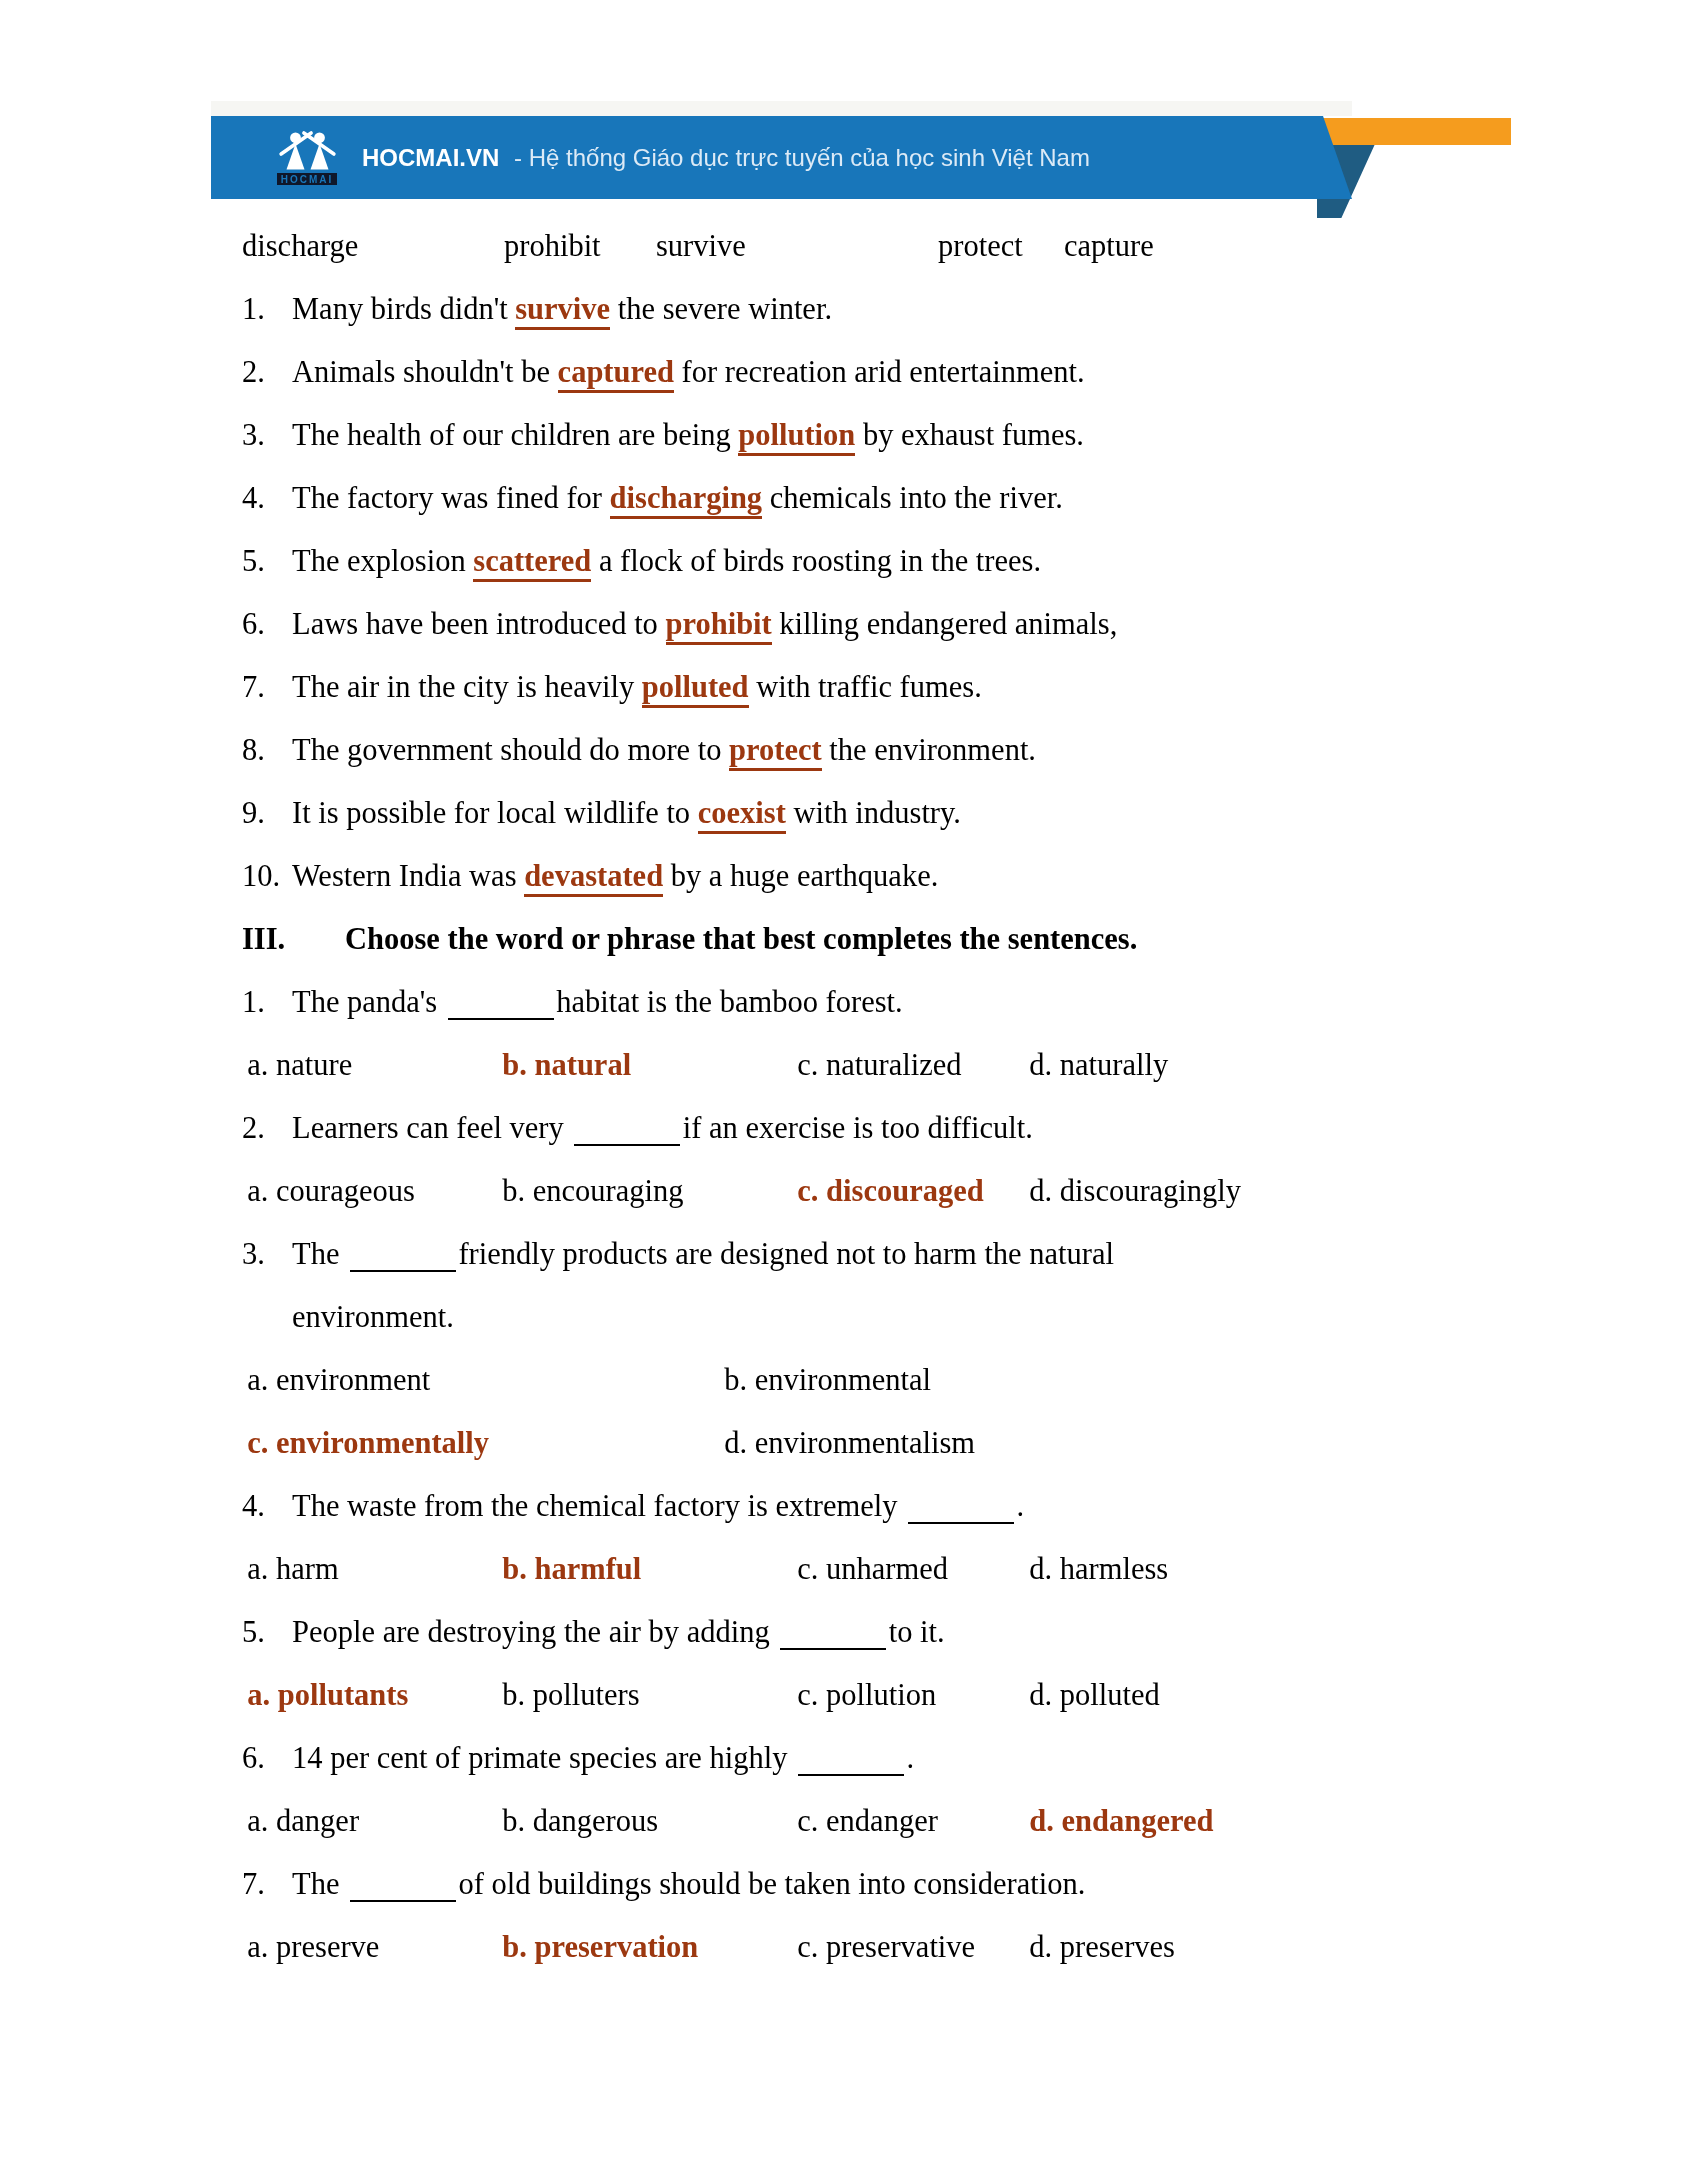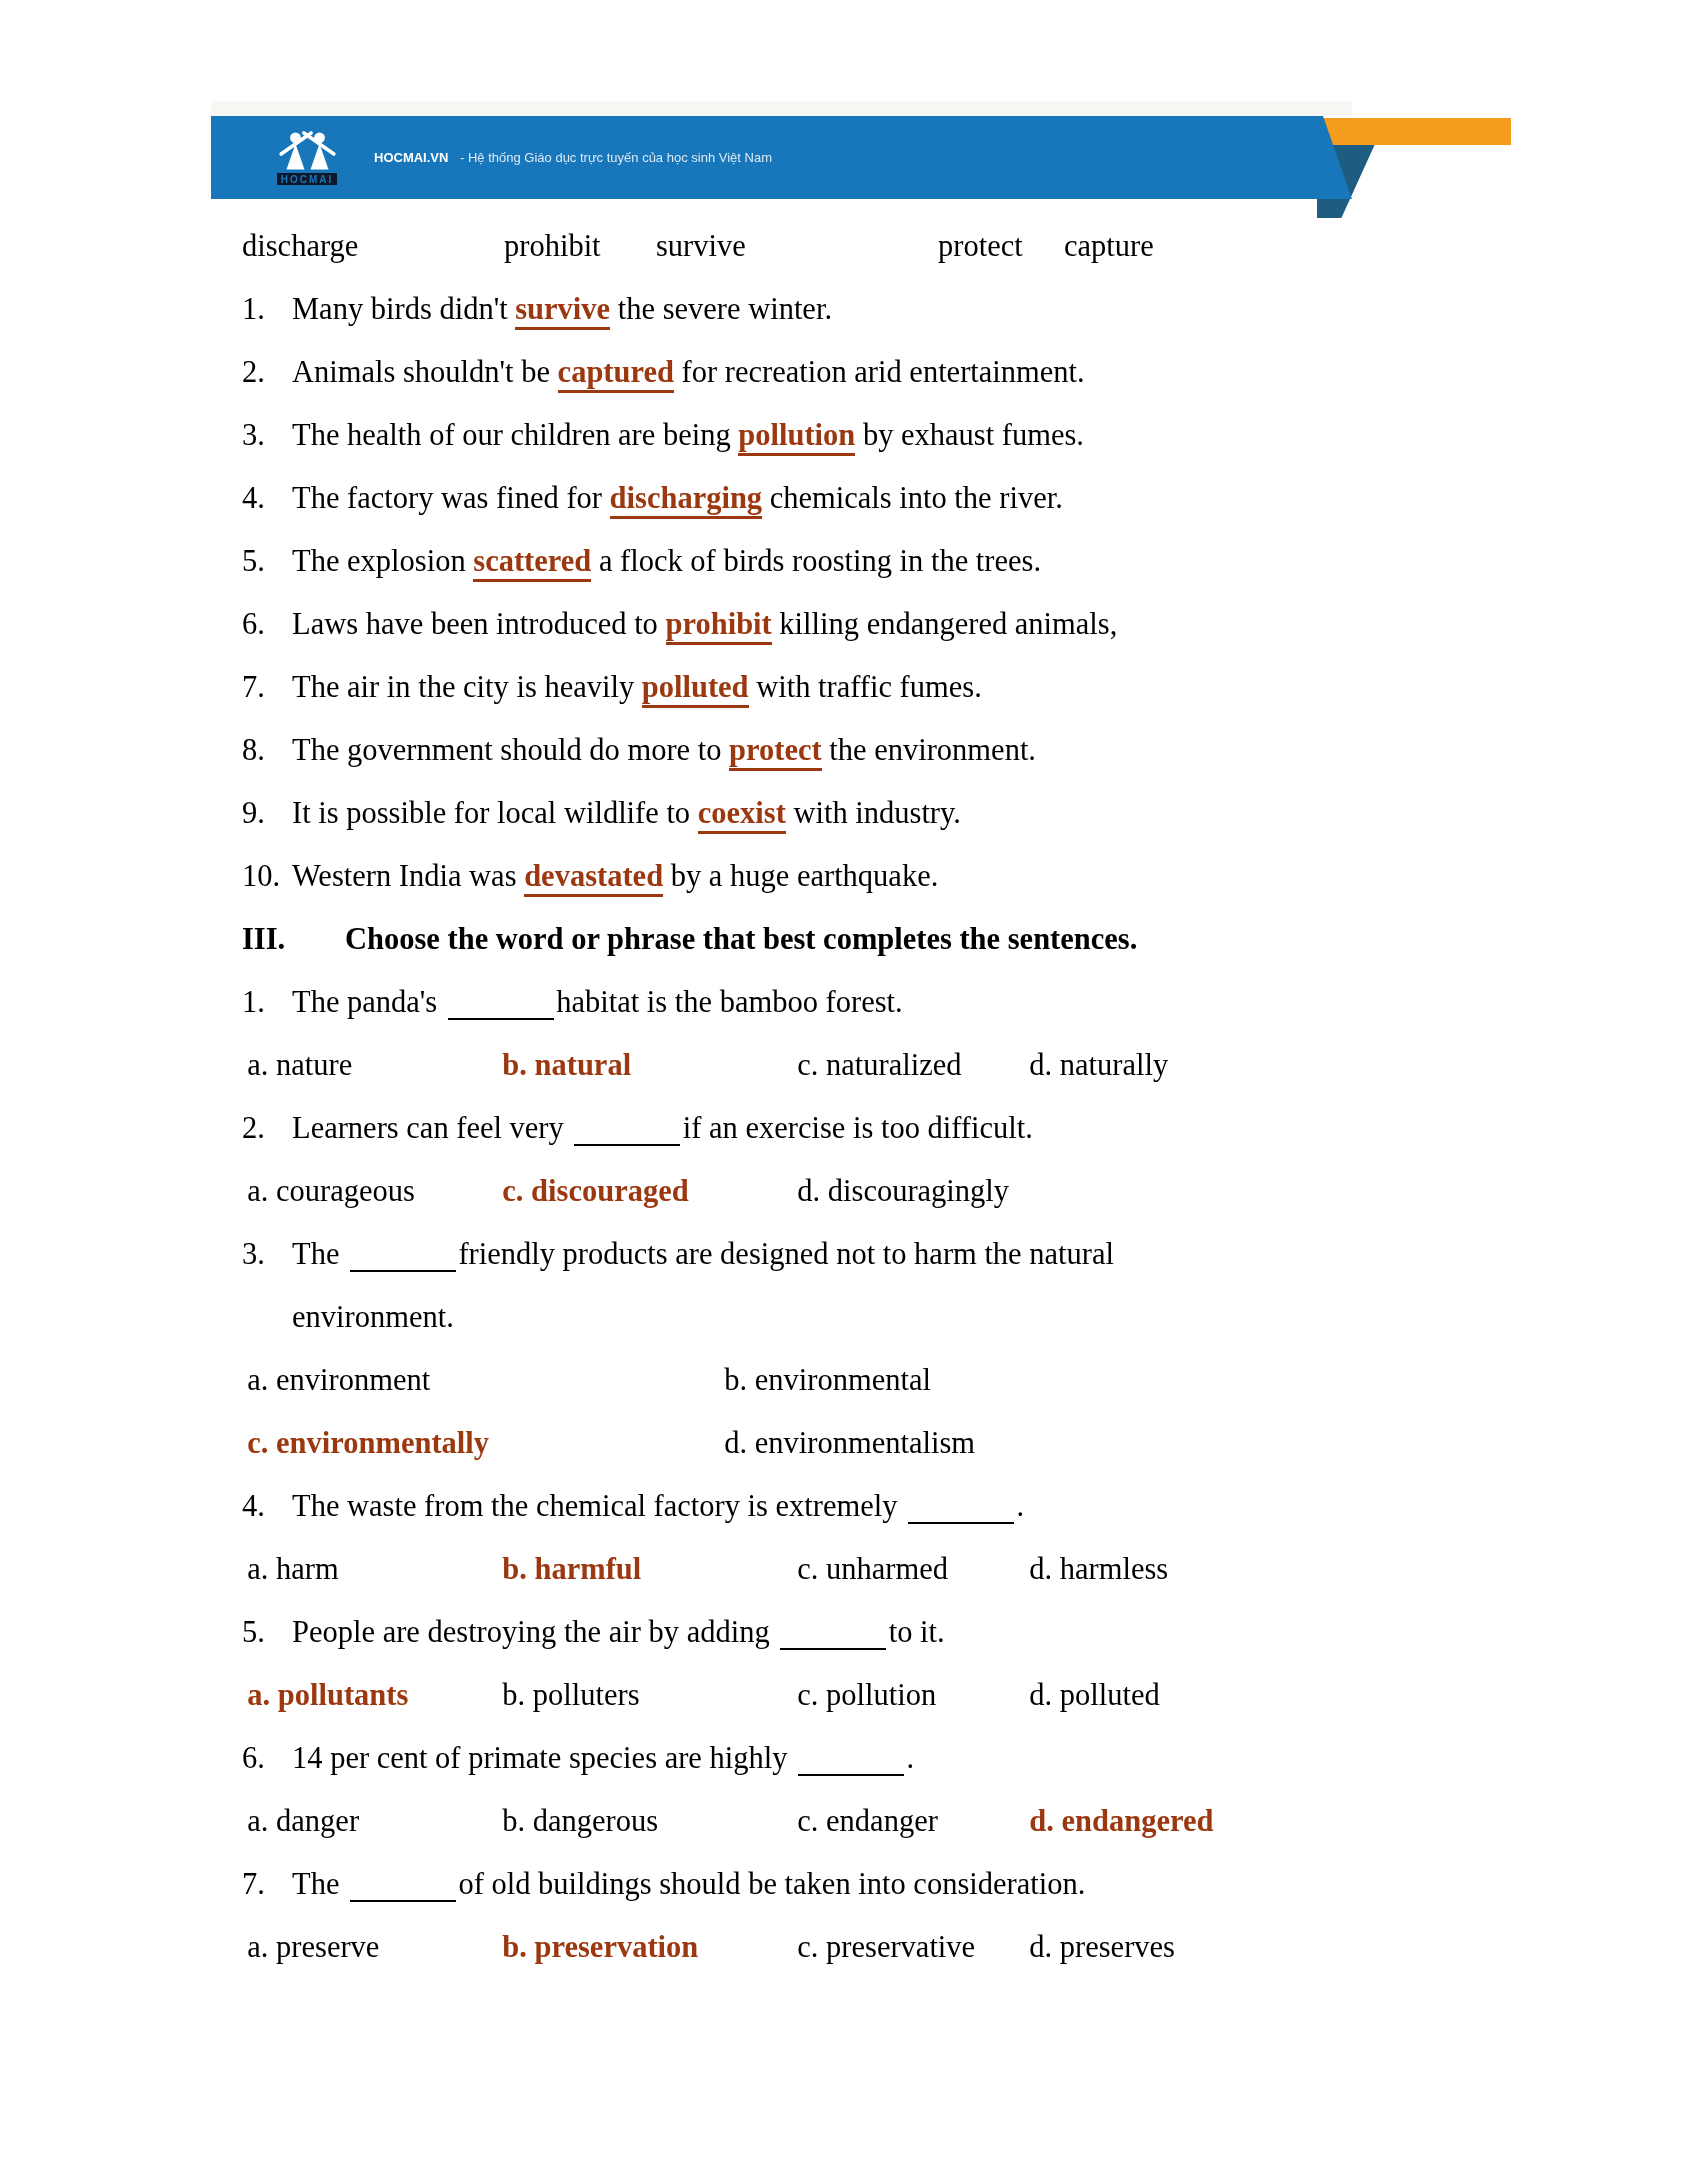--- a/index.html
+++ b/index.html
@@ -11,21 +11,21 @@
   .banner-blue{position:absolute;left:211px;top:116px;width:1141px;height:83px;background:#1876BA;
                clip-path:polygon(0 0,1112px 0,100% 100%,0 100%);
                display:flex;align-items:center;z-index:3;}
   .ribbon-orange{position:absolute;left:1291px;top:118px;width:220px;height:26.5px;background:#F59C1E;z-index:2;}
   .ribbon-shadow{position:absolute;left:1317px;top:144px;width:58px;height:74px;background:#1F5C82;
                  clip-path:polygon(0 0,100% 0,42% 100%,0 100%);z-index:1;}
   .logo{margin-left:63px;width:66px;display:flex;flex-direction:column;align-items:center;}
   .logo svg{display:block;}
   .logo-label{margin-top:1.3px;background:#0f172a;color:#1876BA;font-family:"Liberation Sans",sans-serif;
               font-weight:bold;font-size:10px;letter-spacing:2px;padding:0.7px 3.3px;line-height:11.3px;}
-  .banner-text{margin-left:34px;font-family:"Liberation Sans",sans-serif;font-size:13px;white-space:nowrap;text-align:center;}
+  .banner-text{margin-left:22px;font-family:"Liberation Sans",sans-serif;font-size:24px;white-space:nowrap;text-align:center;}
   .banner-brand{color:#ffffff;font-weight:bold;}
   .banner-tagline{color:#dceaf6;font-weight:normal;margin-left:8px;}
 
   
   .doc{position:absolute;left:0;top:215px;width:1690px;box-sizing:border-box;
        padding-left:242px;padding-right:80px;font-size:30.5px;line-height:63px;}
 
   .word-bank{display:grid;grid-template-columns:262px 152px 282px 126px auto;}
 
   .row{display:flex;}
@@ -138,20 +138,21 @@
           <span class="opt correct">b. natural</span>
           <span class="opt">c. naturalized</span>
           <span class="opt">d. naturally</span>
         </div>
         <div class="row">
           <span class="num">2.</span>
           <span class="txt">Learners can feel very <span class="blank"></span>if an exercise is too difficult.</span>
         </div>
         <div class="options">
           <span class="opt">a. courageous</span>
+          <span class="opt">b. encouraging</span>
           <span class="opt correct">c. discouraged</span>
           <span class="opt">d. discouragingly</span>
         </div>
         <div class="row">
           <span class="num">3.</span>
           <span class="txt">The <span class="blank"></span>friendly products are designed not to harm the natural</span>
         </div>
         <div class="row">
           <span class="num"></span>
           <span class="txt">environment.</span>

